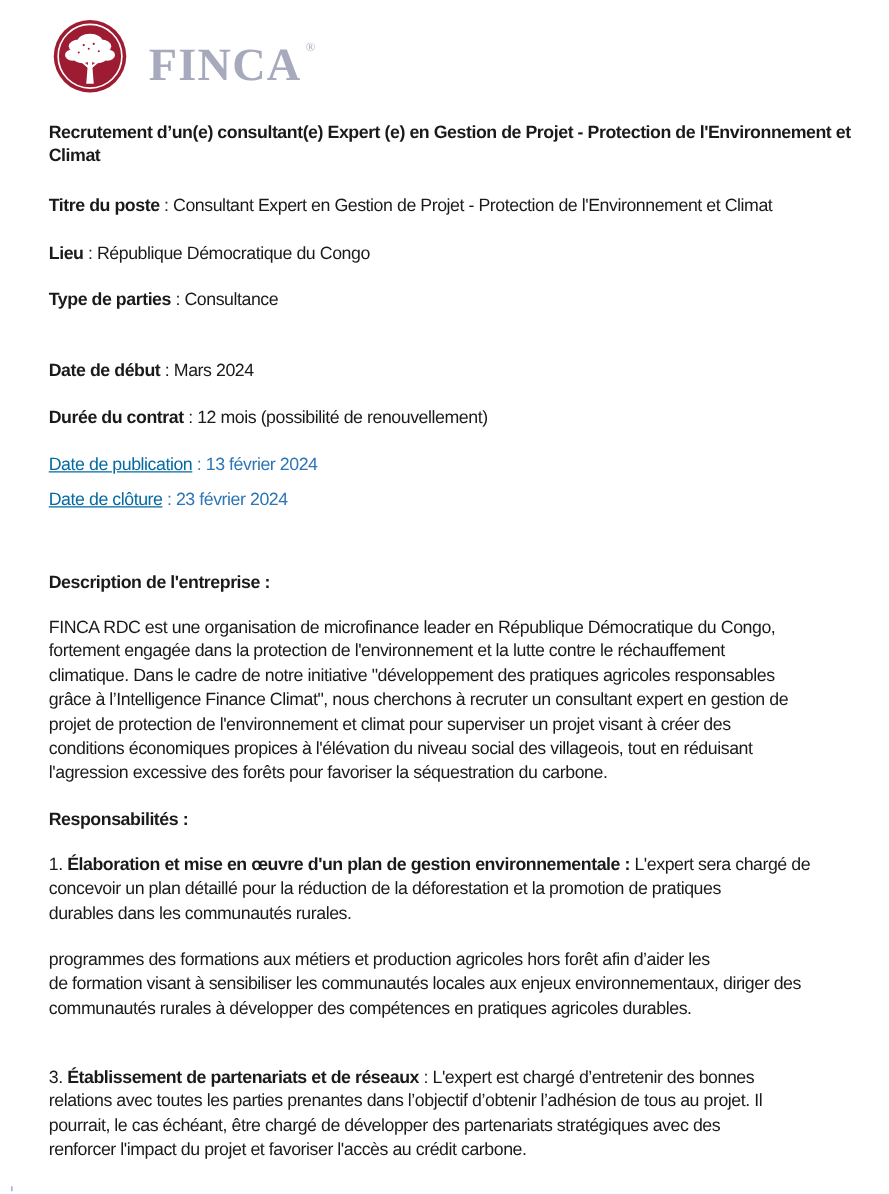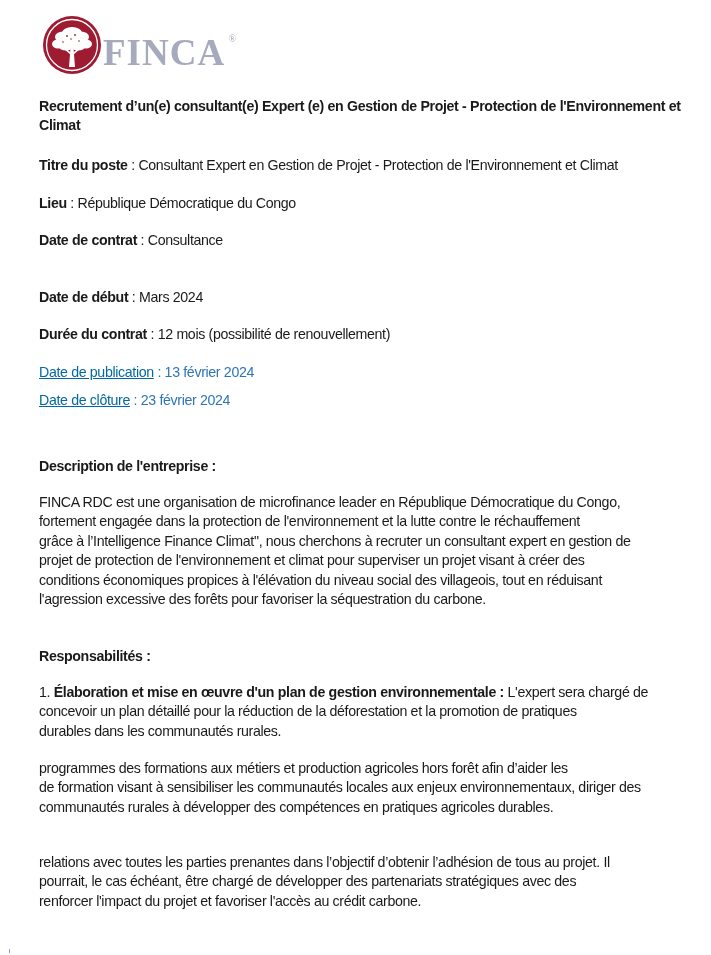--- a/index.html
+++ b/index.html
@@ -27,21 +27,21 @@
       width: 60px;
       height: 60px;
       display: block;
     }
     .logo-text {
       font-family: "Liberation Serif", serif;
       font-size: 37px;
       font-weight: bold;
       color: #a7a9bd;
       letter-spacing: 1px;
-      margin-left: 1px;
+      margin-left: 17px;
       margin-top: 14px;
       position: relative;
     }
     .logo-reg {
       position: absolute;
       font-size: 10px;
       top: 2px;
       right: -12px;
       font-weight: normal;
       color: #a7a9bd;
@@ -137,21 +137,21 @@
 
 <div class="field" style="top:156px;">
   <span class="b">Titre du poste</span><span> : </span><span>Consultant Expert en Gestion de Projet - Protection de l'Environnement et Climat</span>
 </div>
 
 <div class="field" style="top:194px;">
   <span class="b">Lieu</span><span> : </span><span>République Démocratique du Congo</span>
 </div>
 
 <div class="field" style="top:231px;">
-  <span class="b">Date de contrat</span><span> : </span><span>Consultance</span>
+  <span class="b">Type de parties</span><span> : </span><span>Consultance</span>
 </div>
 
 <div class="field" style="top:288px;">
   <span class="b">Date de début</span><span> : </span><span>Mars 2024</span>
 </div>
 
 <div class="field" style="top:325px;">
   <span class="b">Durée du contrat</span><span> : </span><span>12 mois (possibilité de renouvellement)</span>
 </div>
 
@@ -163,20 +163,21 @@
   <a>Date de clôture</a><span> : </span><span>23 février 2024</span>
 </div>
 
 <div class="block" style="top:457px;">
   <p class="b">Description de l'entreprise :</p>
 </div>
 
 <div class="block" style="top:493px;">
   <p>FINCA RDC est une organisation de microfinance leader en République Démocratique du Congo,</p>
   <p>fortement engagée dans la protection de l'environnement et la lutte contre le réchauffement</p>
+  <p>climatique. Dans le cadre de notre initiative "développement des pratiques agricoles responsables</p>
   <p>grâce à l’Intelligence Finance Climat", nous cherchons à recruter un consultant expert en gestion de</p>
   <p>projet de protection de l'environnement et climat pour superviser un projet visant à créer des</p>
   <p>conditions économiques propices à l'élévation du niveau social des villageois, tout en réduisant</p>
   <p>l'agression excessive des forêts pour favoriser la séquestration du carbone.</p>
 </div>
 
 <div class="block" style="top:647px;">
   <p class="b">Responsabilités :</p>
 </div>
 
@@ -186,18 +187,19 @@
   <p>durables dans les communautés rurales.</p>
 </div>
 
 <div class="block" style="top:759px;">
   <p>programmes des formations aux métiers et production agricoles hors forêt afin d’aider les</p>
   <p>de formation visant à sensibiliser les communautés locales aux enjeux environnementaux, diriger des</p>
   <p>communautés rurales à développer des compétences en pratiques agricoles durables.</p>
 </div>
 
 <div class="block" style="top:853px;">
+  <p><span>3.</span> <span class="b">Établissement de partenariats et de réseaux</span> <span>: L'expert est chargé d’entretenir des bonnes</span></p>
   <p>relations avec toutes les parties prenantes dans l’objectif d’obtenir l’adhésion de tous au projet.  Il</p>
   <p>pourrait, le cas échéant, être chargé de développer des partenariats stratégiques avec des</p>
   <p>renforcer l'impact du projet et favoriser l'accès au crédit carbone.</p>
 </div>
 
 <div class="corner-mark"></div>
 
 </body></html>

